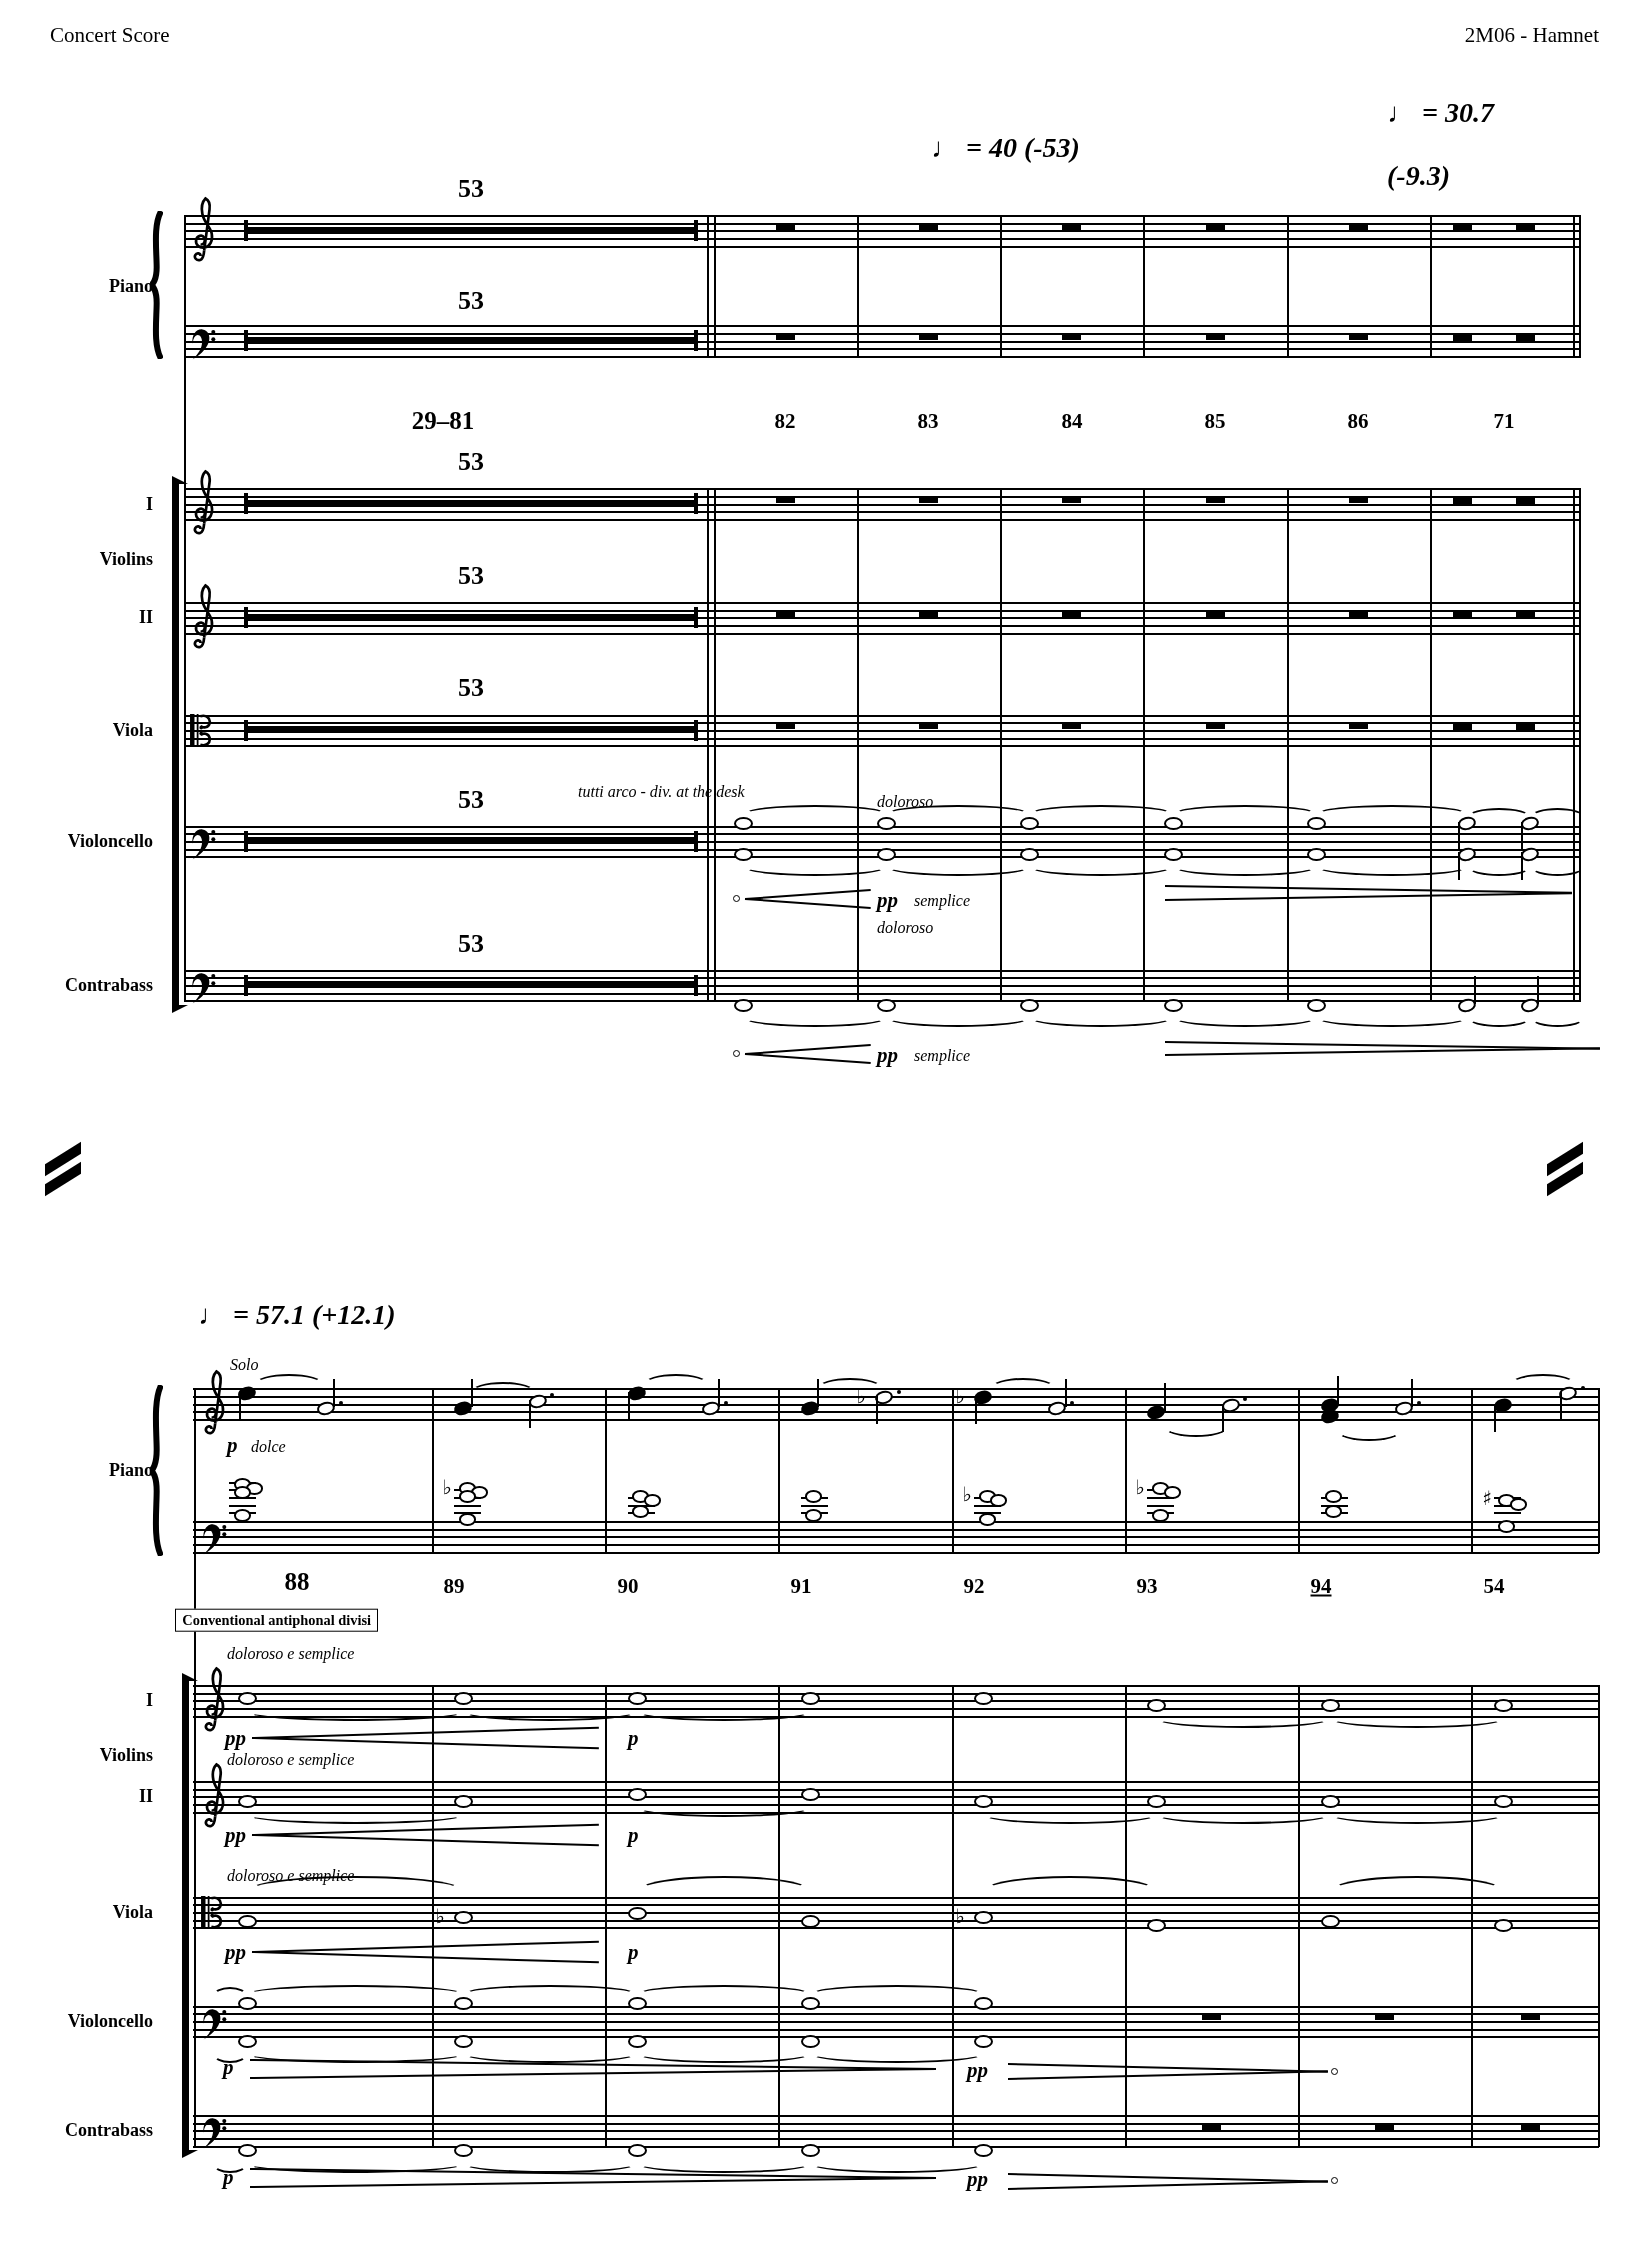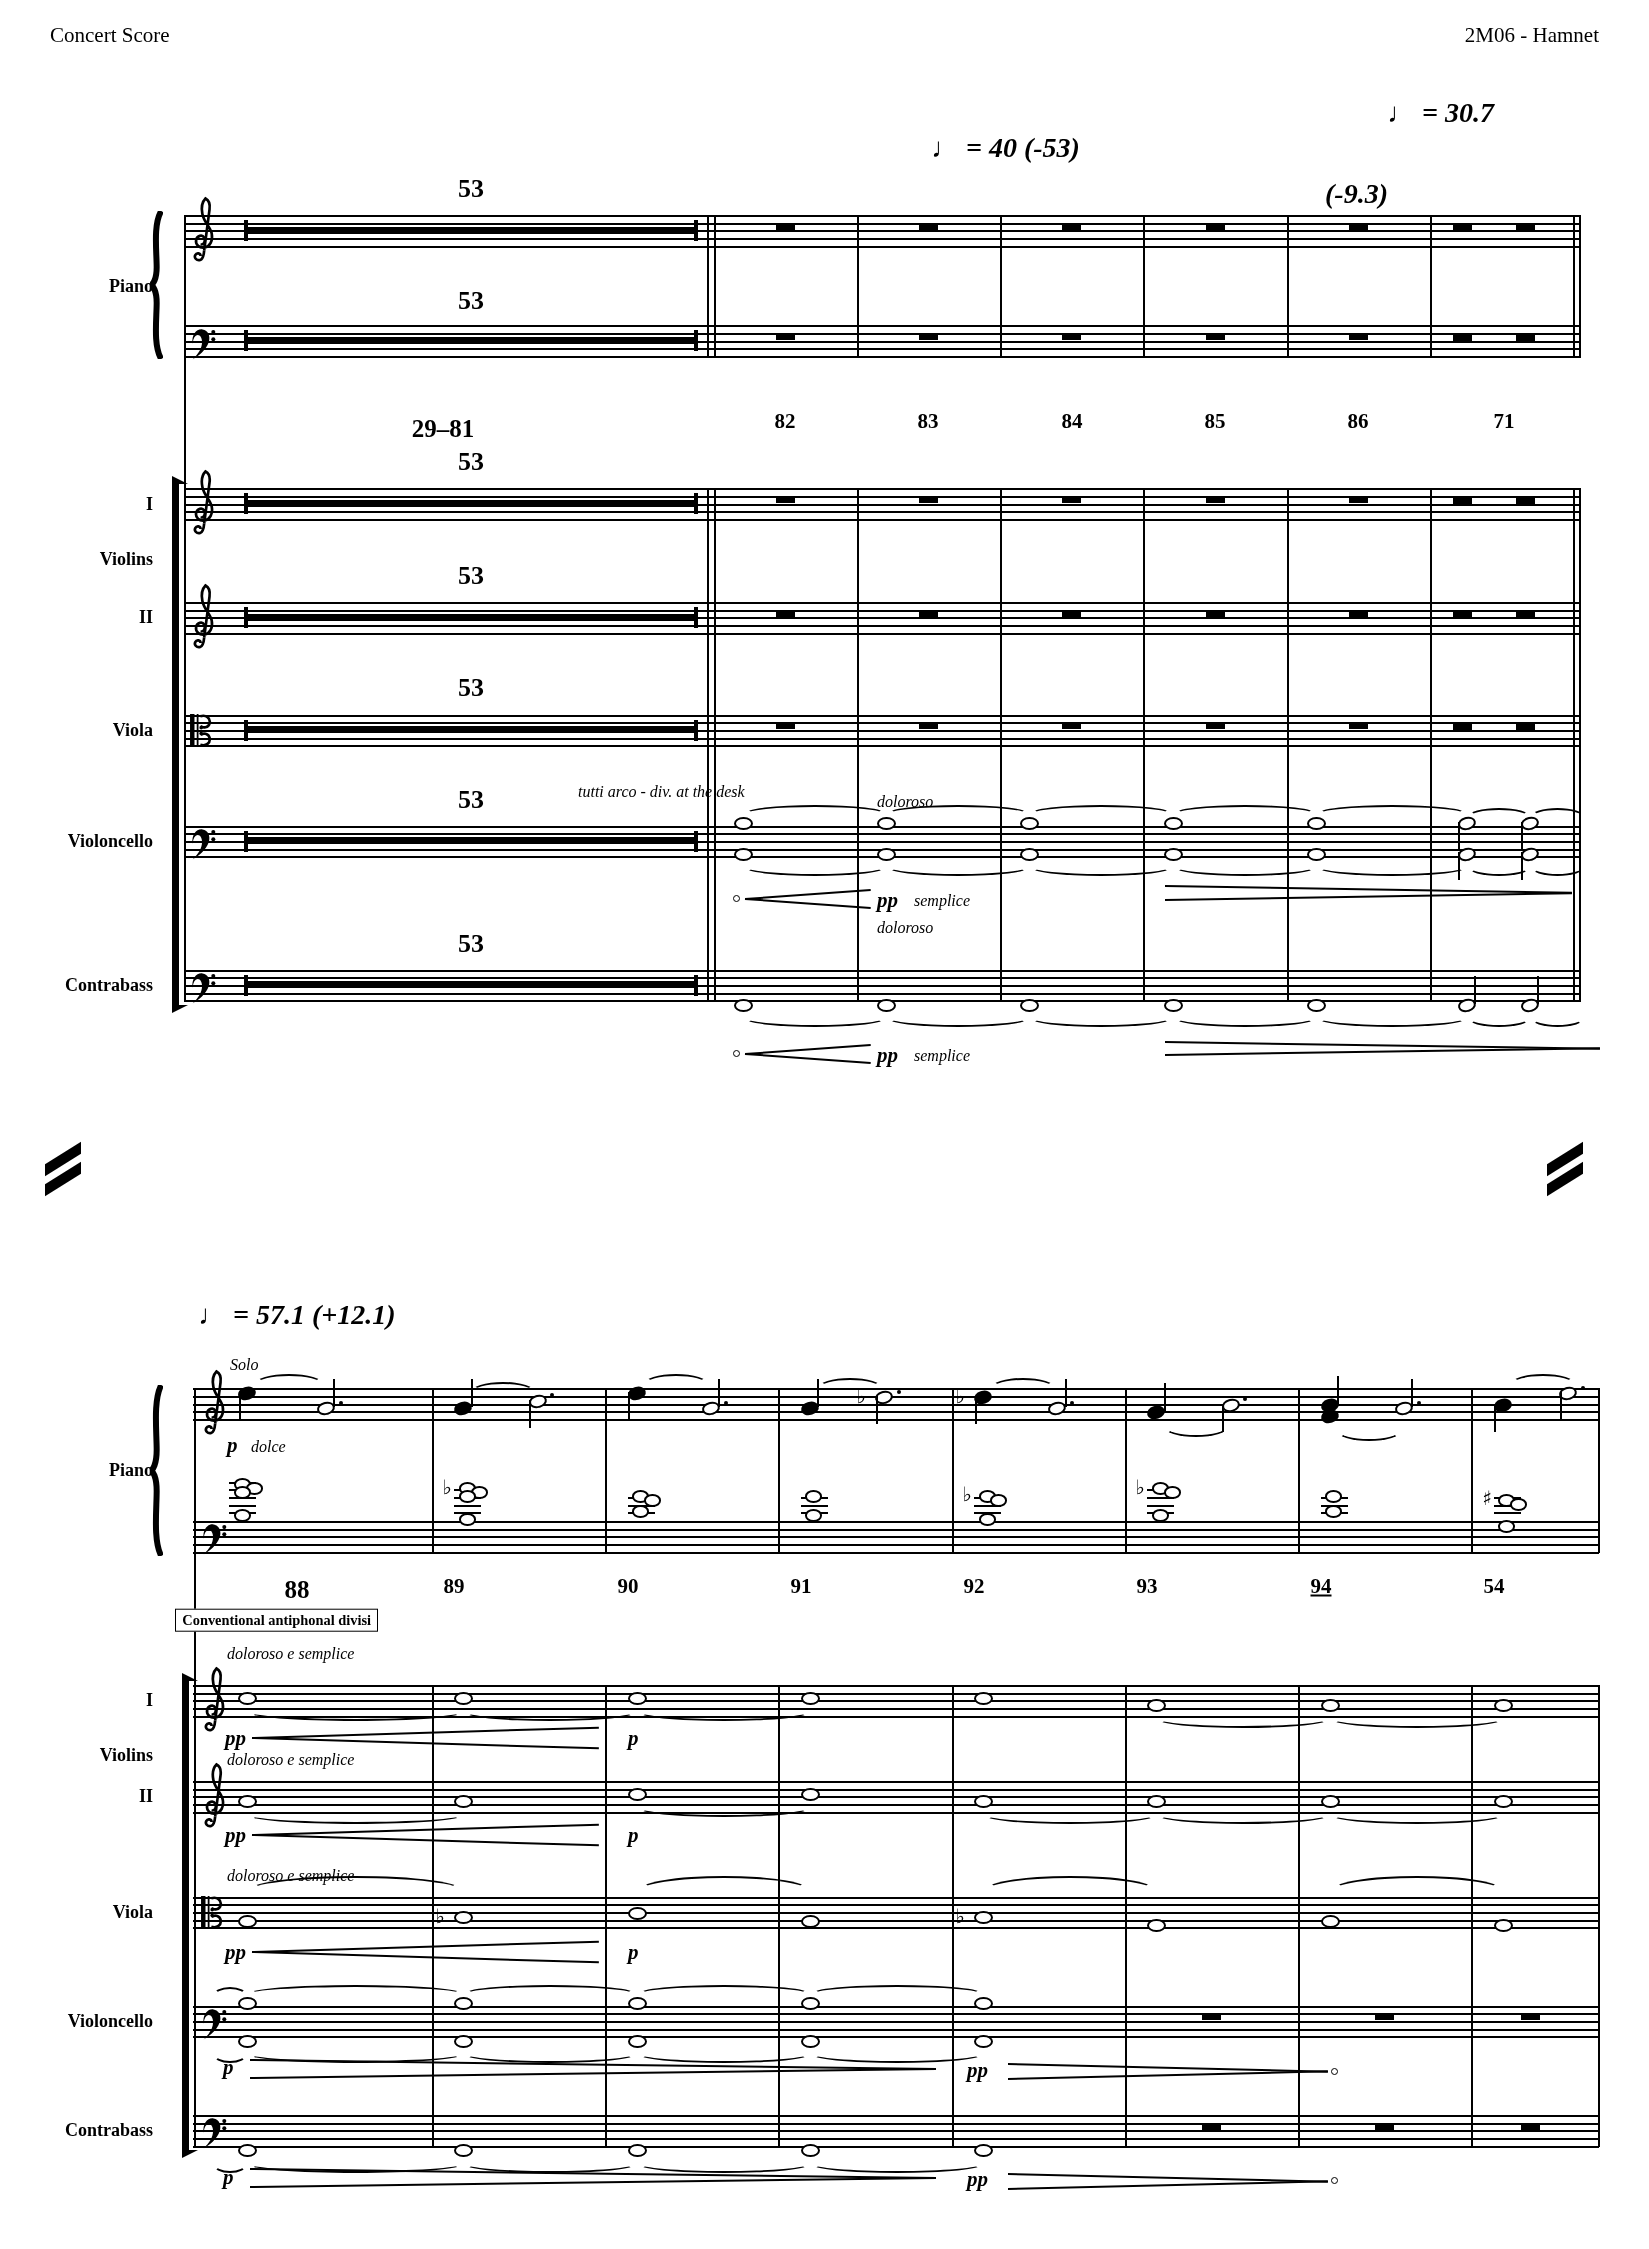--- a/index.html
+++ b/index.html
@@ -4,21 +4,21 @@
 <style>
   html,body{margin:0;padding:0;background:#fff;}
   .page{position:relative;width:1650px;height:2260px;background:#ffffff;overflow:hidden;
         font-family:"Liberation Serif",serif;color:#000;}
   .abs{position:absolute;}
   .hdr{position:absolute;font:400 21px "Liberation Serif",serif;white-space:nowrap;}
   .t-tempo{font:italic 700 28px "Liberation Serif","DejaVu Sans",serif;white-space:nowrap;}
   .t-it{font:italic 400 16px "Liberation Serif",serif;white-space:nowrap;}
   .t-dyn{font:italic 700 21px "Liberation Serif",serif;white-space:nowrap;}
   .t-m{font:700 21px "Liberation Serif",serif;white-space:nowrap;}
-  .t-ml{font:700 25px "Liberation Serif",serif;white-space:nowrap;margin-top:8px;}
+  .t-ml{font:700 25px "Liberation Serif",serif;white-space:nowrap;}
   .t-f3{font:700 26px "Liberation Serif",serif;white-space:nowrap;}
   .t-lab{font:700 18px "Liberation Serif",serif;white-space:nowrap;}
   .t-box{font:700 14.4px "Liberation Serif",serif;border:1.8px solid #000;padding:1.8px 6.3px;background:#fff;white-space:nowrap;}
   .t-acc{font:400 20px "DejaVu Sans",sans-serif;}
 </style>
 </head>
 <body>
 
 <div class="page" id="pg">
   <span class="hdr" style="left:50px;top:23.4px">Concert Score</span>
@@ -523,21 +523,21 @@
     <div class="abs" style="left: 1008px; top: 2063px; width: 320px; height: 1.8px; background: rgb(0, 0, 0); transform-origin: 0px 50%; transform: rotate(1.37161deg);"></div>
     <div class="abs" style="left: 1008px; top: 2078px; width: 320px; height: 1.8px; background: rgb(0, 0, 0); transform-origin: 0px 50%; transform: rotate(-1.37161deg);"></div>
     <div class="abs" style="left: 1331px; top: 2068px; width: 5.4px; height: 5.4px; border: 1.3px solid rgb(0, 0, 0); border-radius: 50%; background: rgb(255, 255, 255);"></div>
     <div class="abs" style="left: 250px; top: 2168px; width: 686px; height: 1.8px; background: rgb(0, 0, 0); transform-origin: 0px 50%; transform: rotate(0.751377deg);"></div>
     <div class="abs" style="left: 250px; top: 2186px; width: 686px; height: 1.8px; background: rgb(0, 0, 0); transform-origin: 0px 50%; transform: rotate(-0.751377deg);"></div>
     <div class="abs" style="left: 1008px; top: 2173px; width: 320px; height: 1.8px; background: rgb(0, 0, 0); transform-origin: 0px 50%; transform: rotate(1.37161deg);"></div>
     <div class="abs" style="left: 1008px; top: 2188px; width: 320px; height: 1.8px; background: rgb(0, 0, 0); transform-origin: 0px 50%; transform: rotate(-1.37161deg);"></div>
     <div class="abs" style="left: 1331px; top: 2177px; width: 5.4px; height: 5.4px; border: 1.3px solid rgb(0, 0, 0); border-radius: 50%; background: rgb(255, 255, 255);"></div>
     <div class="abs t-tempo" style="left: 931px; top: 148px; transform: translate(0px, -50%);">♩ = 40 (-53)</div>
     <div class="abs t-tempo" style="left: 1387px; top: 113px; transform: translate(0px, -50%);">♩ = 30.7</div>
-    <div class="abs t-tempo" style="left: 1325px; top: 176px; transform: translate(0px, -50%); margin-top: 18px;">(-9.3)</div>
+    <div class="abs t-tempo" style="left: 1387px; top: 176px; transform: translate(0px, -50%);">(-9.3)</div>
     <div class="abs t-tempo" style="left: 198px; top: 1315px; transform: translate(0px, -50%);">♩ = 57.1 (+12.1)</div>
     <div class="abs t-f3" style="left: 471px; top: 189px; transform: translate(-50%, -50%);">53</div>
     <div class="abs t-f3" style="left: 471px; top: 301px; transform: translate(-50%, -50%);">53</div>
     <div class="abs t-f3" style="left: 471px; top: 462px; transform: translate(-50%, -50%);">53</div>
     <div class="abs t-f3" style="left: 471px; top: 576px; transform: translate(-50%, -50%);">53</div>
     <div class="abs t-f3" style="left: 471px; top: 688px; transform: translate(-50%, -50%);">53</div>
     <div class="abs t-f3" style="left: 471px; top: 800px; transform: translate(-50%, -50%);">53</div>
     <div class="abs t-f3" style="left: 471px; top: 944px; transform: translate(-50%, -50%);">53</div>
     <div class="abs t-ml" style="left: 443px; top: 421px; transform: translate(-50%, -50%);">29–81</div>
     <div class="abs t-m" style="left: 785px; top: 421px; transform: translate(-50%, -50%);">82</div>

